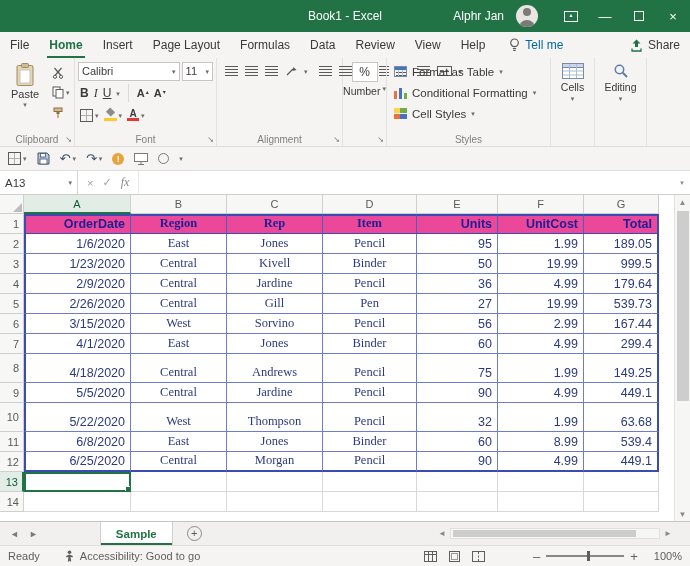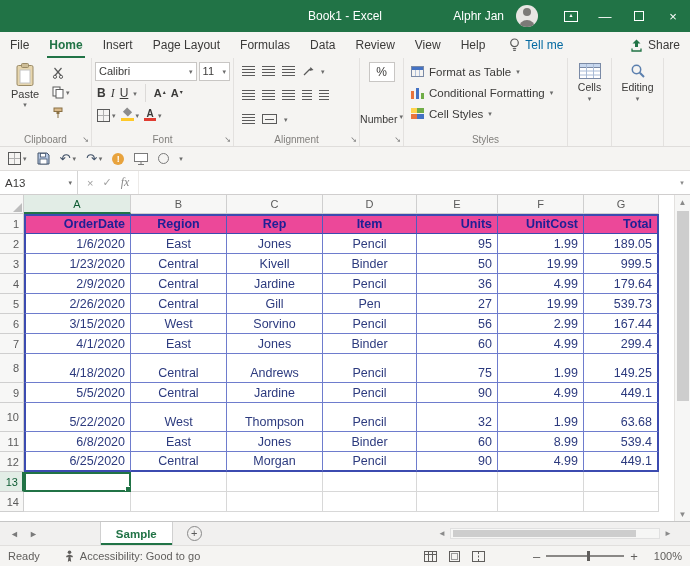--- a/index.html
+++ b/index.html
@@ -29,21 +29,21 @@
   .share{margin-left:auto;margin-right:10px;display:flex;align-items:center;gap:5px;font-size:12px;color:#3b3a39;}
 
   
   .ribbon{flex:0 0 89px;background:#f5f4f2;border-bottom:1px solid #dfdddb;display:flex;align-items:stretch;}
   .rgroup{position:relative;border-right:1px solid #e3e1df;padding:3px 3px 15px;}
   .glabel{position:absolute;bottom:1px;left:0;right:0;text-align:center;font-size:10px;color:#817f7c;white-space:nowrap;}
   .launcher{position:absolute;right:2px;bottom:2px;font-size:8px;color:#7a7a7a;line-height:1;}
   .chev{font-size:7px;color:#6b6b6b;line-height:1;}
   .vdiv{width:1px;background:#dcdad8;align-self:stretch;margin:1px 3px;}
 
-  .g-clip{width:92px;display:flex;}
+  .g-clip{width:75px;display:flex;}
   .paste-btn{width:44px;display:flex;flex-direction:column;align-items:center;gap:1px;padding-top:2px;}
   .paste-lbl{font-size:11px;color:#3b3a39;}
   .clip-col{display:flex;flex-direction:column;gap:5px;padding-top:4px;margin-left:5px;}
   .sbtn{display:flex;align-items:center;gap:2px;height:15px;}
 
   .g-font{width:142px;display:flex;flex-direction:column;gap:2px;}
   .frow{display:flex;align-items:center;gap:5px;height:20px;padding-left:2px;}
   .frow.f1{padding-left:0;gap:2px;}
   .combo{height:19px;background:#fff;border:1px solid #c8c6c4;display:flex;align-items:center;justify-content:space-between;font-size:11px;color:#3b3a39;padding:0 3px;}
   .combo.name{width:112px;}
@@ -52,30 +52,30 @@
   .itl{font-style:italic;font-family:"Liberation Serif",serif;font-size:12px;color:#3b3a39;}
   .und{text-decoration:underline;font-size:12px;color:#3b3a39;}
   .afont{font-size:11px;font-weight:bold;color:#3b3a39;display:flex;align-items:flex-start;gap:1px;}
   .afont .tiny{font-size:6px;margin-top:1px;}
   .ico-fill{width:13px;height:12px;position:relative;}
   .ico-fill::before{content:'';position:absolute;top:0;left:3px;width:7px;height:6px;background:#8c8c8c;transform:rotate(45deg);}
   .ico-fill::after{content:'';position:absolute;bottom:0;left:0;width:13px;height:3px;background:#ffc928;}
   .ico-fc{width:12px;height:12px;position:relative;font-weight:bold;font-size:10px;line-height:9px;color:#3b3a39;text-align:center;}
   .ico-fc::after{content:'';position:absolute;bottom:0;left:0;right:0;height:3px;background:#e03c31;}
 
-  .g-align{width:126px;display:flex;flex-direction:column;gap:6px;padding-top:4px;}
+  .g-align{width:126px;display:flex;flex-direction:row;gap:6px;padding-top:4px;}
   .arow{display:flex;align-items:center;gap:7px;padding-left:5px;height:18px;}
   .ico-lines{width:13px;height:10px;background:repeating-linear-gradient(to bottom,#5a5a5a 0 1px,transparent 1px 3px);}
   .ico-lines.sm{width:10px;}
   .ico-merge{width:15px;height:10px;border:1px solid #5a5a5a;position:relative;}
   .ico-merge::before{content:'';position:absolute;left:2px;right:2px;top:4px;border-top:1px solid #5a5a5a;}
 
   .g-num{width:44px;display:flex;flex-direction:column;align-items:center;gap:3px;padding-top:4px;}
   .pct{width:26px;height:20px;border:1px solid #c8c6c4;background:#fff;font-size:12px;color:#3b3a39;display:flex;align-items:center;justify-content:center;}
-  .numlbl{font-size:10.5px;color:#3b3a39;display:flex;align-items:flex-start;gap:2px;margin-top:28px;}
+  .numlbl{font-size:10.5px;color:#3b3a39;display:flex;align-items:flex-start;gap:2px;}
 
   .g-styles{width:164px;display:flex;flex-direction:column;padding-top:3px;}
   .style-item{display:flex;align-items:center;gap:5px;height:21px;padding:0 4px;font-size:11.5px;color:#3b3a39;white-space:nowrap;}
   .sicon{flex:0 0 13px;}
   .conditional-formatting-icon{width:13px;height:12px;background:linear-gradient(#e8743d 0 0) 0px 4px/3px 8px no-repeat,linear-gradient(#4472c4 0 0) 5px 1px/3px 11px no-repeat,linear-gradient(#70ad47 0 0) 10px 6px/3px 6px no-repeat;}
   .format-as-table-icon{width:13px;height:11px;border:1px solid #7a8aa6;background:linear-gradient(#4472c4 0 3px,transparent 3px),repeating-linear-gradient(90deg,transparent 0 3px,#b0c0da 3px 4px);}
   .cell-styles-icon{width:13px;height:11px;background:linear-gradient(90deg,#ffd34d 50%,#70ad47 50%) 0 0/13px 5px no-repeat,linear-gradient(90deg,#e8743d 50%,#4472c4 50%) 0 6px/13px 5px no-repeat;}
 
   .g-cells,.g-edit{display:flex;flex-direction:column;align-items:center;gap:2px;padding-top:5px;}
   .g-cells{width:44px;}
@@ -102,21 +102,21 @@
   #grid{display:grid;align-content:start;}
   .gc{border-right:1px solid #d8d8d8;border-bottom:1px solid #d8d8d8;overflow:hidden;white-space:nowrap;}
   .ch{background:#f7f7f6;border-right-color:#cfcfcf;border-bottom-color:#cfcfcf;font-size:11px;color:#5a5a5a;text-align:center;line-height:18px;}
   .rh{background:#f7f7f6;border-right-color:#cfcfcf;border-bottom-color:#cfcfcf;font-size:11px;color:#5a5a5a;display:flex;align-items:center;justify-content:flex-end;padding-right:4px;}
   .corner{background:#f7f7f6;border-right-color:#cfcfcf;border-bottom-color:#cfcfcf;position:relative;}
   .tri{position:absolute;right:1px;bottom:1px;width:0;height:0;border-left:9px solid transparent;border-bottom:9px solid #bdbdbd;}
   .hactive.ch{background:#e2ede6;border-bottom:2px solid #217346;color:#0e5c33;}
   .hactive.rh{background:#e2ede6;border-right:2px solid #217346;color:#0e5c33;}
   .cell{display:flex;align-items:flex-end;padding:0 5px 2px;font-size:12.5px;color:#2c3a7e;background:#fff;}
   .al-right{justify-content:flex-end;}
-  .al-center{justify-content:center;}
+  .al-center{justify-content:center;font-family:Liberation Serif, serif;}
   .thead{background:#ec4899;color:#1f2096;font-weight:bold;border-right-color:#4f5cc0;border-bottom-color:#3c4bb0;}
   .tcell{border-right-color:#6e7ccd;border-bottom-color:#6e7ccd;}
   .tb-l{border-left:2px solid #3c4bb0;}
   .tb-r{border-right:2px solid #3c4bb0;}
   .tb-t{border-top:2px solid #3c4bb0;}
   .tb-b{border-bottom:2px solid #3c4bb0;}
   .sel{outline:2px solid #217346;outline-offset:-2px;position:relative;z-index:2;}
   .sel::after{content:'';position:absolute;right:-1px;bottom:-1px;width:5px;height:5px;background:#217346;border-top:1px solid #fff;border-left:1px solid #fff;}
   .vscroll{position:absolute;top:0;right:0;bottom:0;width:16px;background:#f6f6f5;border-left:1px solid #e3e1df;display:flex;flex-direction:column;align-items:center;color:#8a8a8a;font-size:8px;}
   .varrow{height:14px;display:flex;align-items:center;justify-content:center;}

